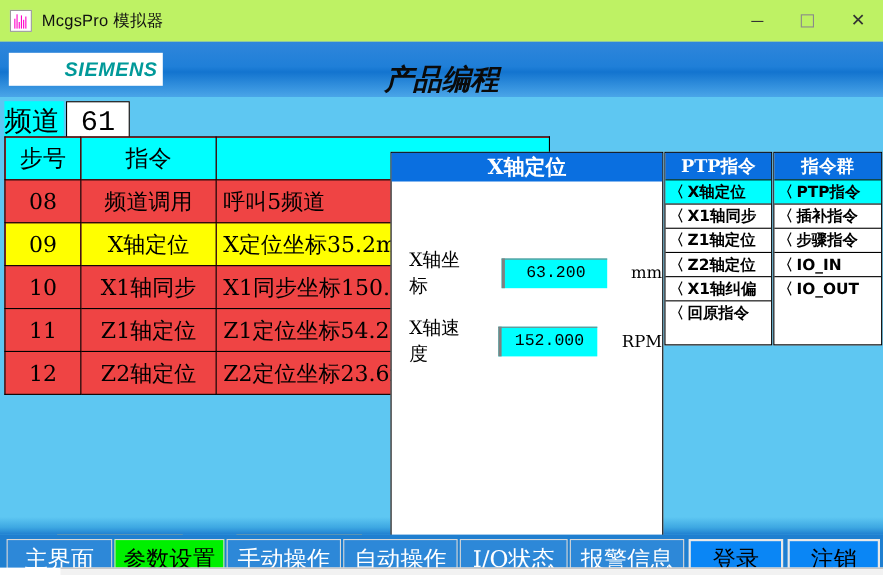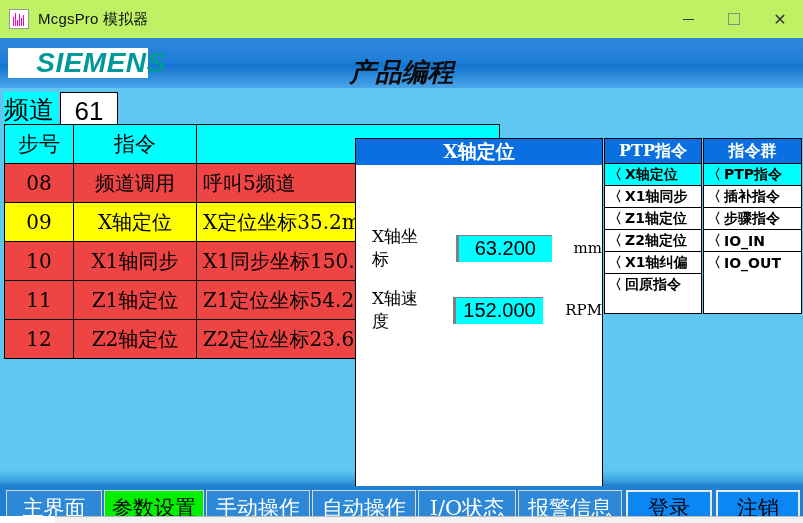--- a/index.html
+++ b/index.html
@@ -44,21 +44,21 @@
   
   .hmi-header{
     position:absolute;left:0;top:0;width:803px;height:50px;
     background:linear-gradient(to bottom,#2f86db 0%,#1f7fd8 45%,#1374cf 55%,#4aa5e8 100%);
   }
   .siemens{
     position:absolute;left:8px;top:10px;width:140px;height:30px;
     background:#ffffff;display:flex;align-items:center;justify-content:center;
   }
   .siemens span{
-    color:#009999;font-weight:bold;font-style:italic;font-size:28px;
+    color:#009999;font-weight:bold;font-style:italic;font-size:18px;
     letter-spacing:.5px;font-family:"Liberation Sans",sans-serif;margin-left:46px;
   }
   .hmi-title{
     position:absolute;left:0;top:6px;width:803px;text-align:center;
     font-size:26px;font-weight:bold;font-style:italic;color:#0a0a0a;
     font-family:"DejaVu Sans",sans-serif;
     margin-top:11px;
   }
   .clockbox{
     position:absolute;right:8px;top:2px;text-align:right;color:#ffffff;
@@ -82,21 +82,21 @@
 
   
   .chan-wrap{position:absolute;left:4px;top:4px;height:38px;display:flex;align-items:center;}
   .chan-label{
     background:#00ffff;color:#000;font-size:25px;padding:1px 4px 3px 0;
     font-family:"DejaVu Serif",serif;line-height:34px;height:34px;
   }
   .chan-value{
     background:#ffffff;border:1px solid #000;margin-left:2px;
     width:56px;height:36px;display:flex;align-items:center;justify-content:center;
-    font-size:26px;color:#000;font-family:Liberation Sans, sans-serif;
+    font-size:26px;color:#000;font-family:Liberation Mono, monospace;
   }
 
   
   .steptable{
     position:absolute;left:4px;top:36px;width:468px;
     border-collapse:collapse;table-layout:fixed;background:#ef4444;
   }
   .steptable td{
     border:1px solid #000;height:38px;font-size:20px;color:#000;
     font-family:"DejaVu Serif",serif;padding:0 6px;overflow:hidden;white-space:nowrap;
@@ -127,21 +127,21 @@
     display:flex;align-items:center;justify-content:center;
     font-size:19px;font-weight:bold;font-family:"DejaVu Serif",serif;
   }
   .field{position:absolute;display:flex;align-items:center;gap:16px;}
   .field .flabel{
     font-size:17px;color:#000;font-family:"DejaVu Serif",serif;margin-right:6px;
   }
   .field .fval{
     background:#00ffff;border-left:3px solid #808080;border-top:1px solid #808080;
     width:94px;height:26px;display:flex;align-items:center;justify-content:center;
-    font-size:20px;color:#000;font-family:Liberation Sans, sans-serif;text-align:right;
+    font-size:15px;color:#000;font-family:Liberation Mono, monospace;text-align:right;
   }
   .field .funit{font-size:15px;color:#000;margin-left:6px;font-family:"DejaVu Serif",serif;}
   #field-coord{left:16px;top:86px;}
   #field-speed{left:16px;top:148px;}
 
   .dlgbtn{
     position:absolute;height:32px;background:#c0c0c0;
     display:flex;align-items:center;justify-content:center;
     font-size:16px;color:#000;font-family:"DejaVu Serif",serif;
   }

